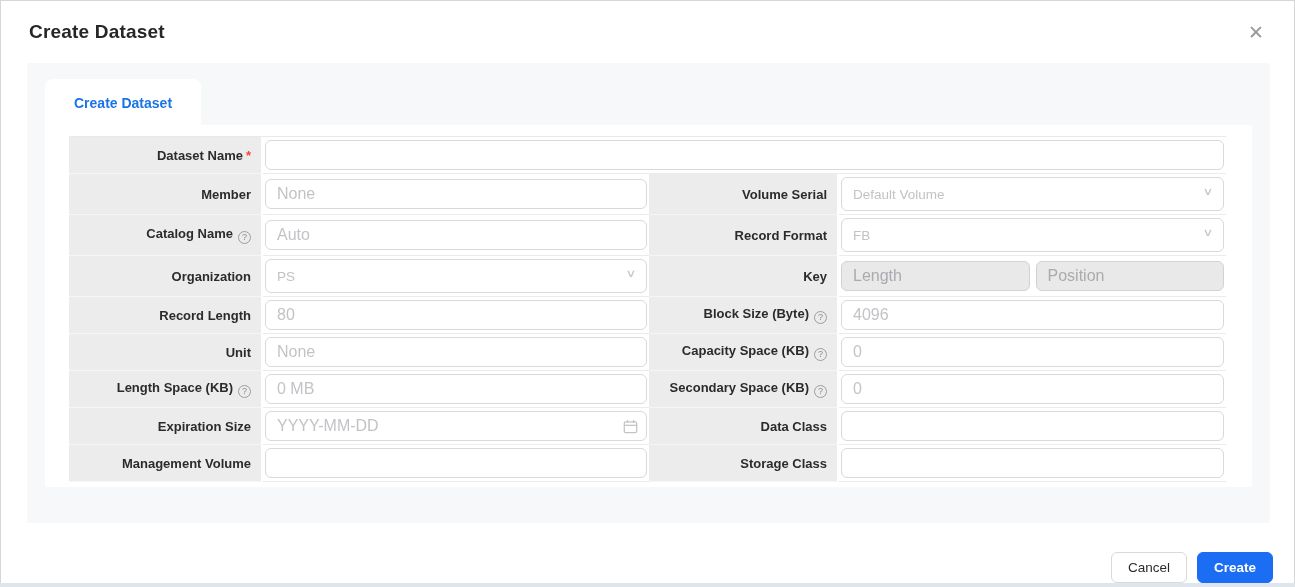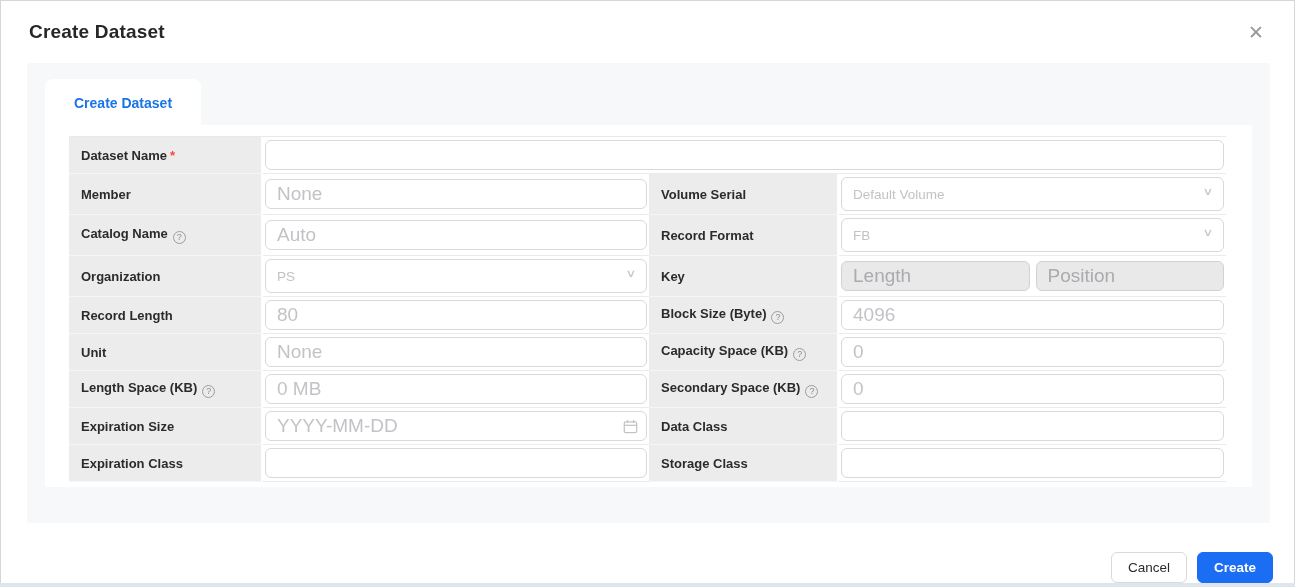--- a/index.html
+++ b/index.html
@@ -41,27 +41,27 @@
   }
   .content{
     background:#fff;width:1207px;height:362px;padding:11px 26px 0 24px;
     border-radius:0 2px 2px 2px;
   }
   table.form-table{width:100%;border-collapse:separate;border-spacing:0;table-layout:fixed;border-top:1px solid #e9e9e9;}
   tr.form-row{height:37px;}
   td.lbl{
     background:var(--label-bg);padding:0 10px 0 12px;font-size:13px;font-weight:600;
     color:#2b2b2b;border-bottom:1px solid #f6f6f6;border-right:2px solid #fff;
-    white-space:nowrap;overflow:hidden;
+    white-space:nowrap;overflow:hidden;text-align:right;
   }
   td.ctl{background:#fff;border-bottom:1px solid #ebebeb;padding:3px 2px 3px 2px;}
   td.ctl .wrap{position:relative;width:100%;height:30px;}
   input.field{
     width:100%;height:30px;border:1px solid var(--border-gray);border-radius:6px;
-    padding:0 11px;font-size:19px;color:#333;background:#fff;outline:none;
+    padding:0 11px;font-size:16px;color:#333;background:#fff;outline:none;
     font-family:"Liberation Sans",sans-serif;
   }
   input.field::placeholder{color:var(--placeholder-gray);opacity:1;}
   input.field:disabled{
     background:#e9e9ea;border-color:#d2d2d4;
   }
   input.field:disabled::placeholder{color:#ababaf;}
   .select{
     position:relative;height:20px;border:1px solid var(--border-gray);border-radius:6px;
     background:#fff;display:flex;align-items:center;padding:16px 11px;
@@ -179,21 +179,21 @@
                       <rect x="1.2" y="2.6" width="11.6" height="10.2" rx="1.5" fill="none" stroke="#c3c4c8" stroke-width="1.2"></rect>
                       <line x1="1.2" y1="5.9" x2="12.8" y2="5.9" stroke="#c3c4c8" stroke-width="1.2"></line>
                       <line x1="4.2" y1="1" x2="4.2" y2="3.6" stroke="#c3c4c8" stroke-width="1.2"></line>
                       <line x1="9.8" y1="1" x2="9.8" y2="3.6" stroke="#c3c4c8" stroke-width="1.2"></line>
                     </svg></span></div>
               </td>
               <td class="lbl"><span>Data Class</span></td>
               <td class="ctl"><input class="field" placeholder="" style=""></td>
             </tr>
             <tr class="form-row">
-              <td class="lbl"><span>Expiration Class</span></td>
+              <td class="lbl"><span>Management Volume</span></td>
               <td class="ctl"><input class="field" placeholder="" style=""></td>
               <td class="lbl"><span>Storage Class</span></td>
               <td class="ctl"><input class="field" placeholder="" style=""></td>
             </tr>
           </tbody>
       </table>
     </div>
   </div>
 
   <div class="footer">

